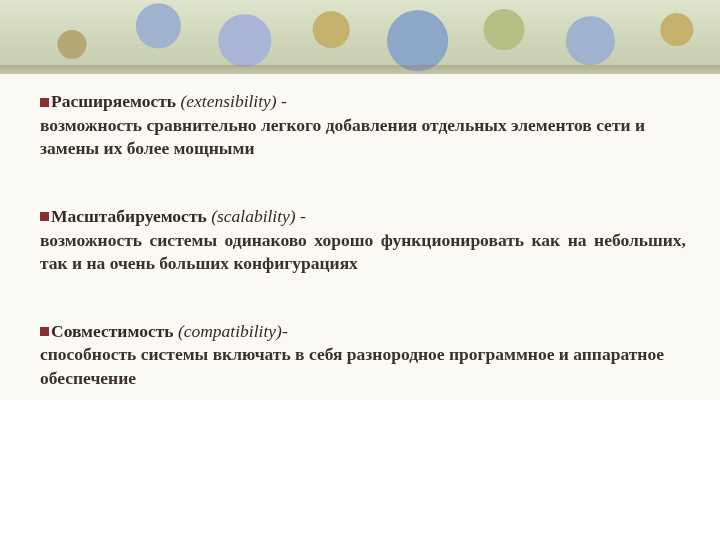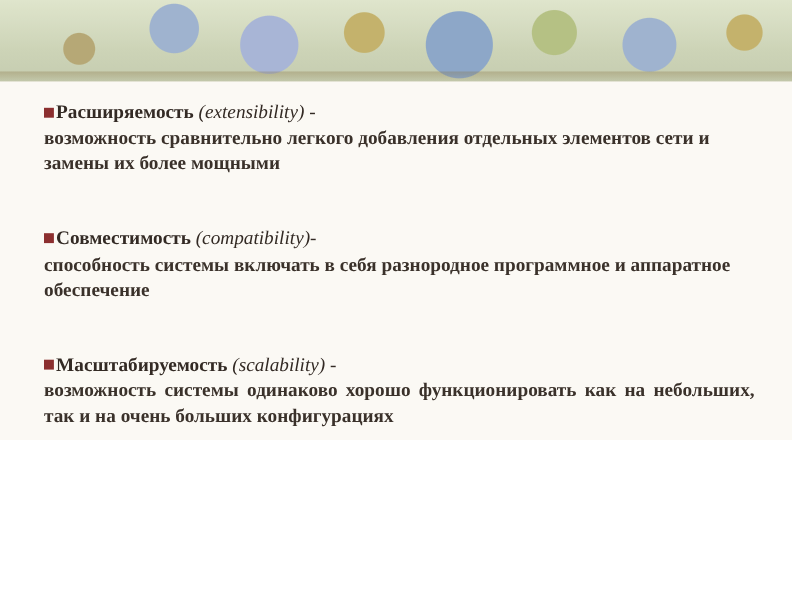--- a/index.html
+++ b/index.html
@@ -92,28 +92,28 @@
     <div class="item">
       <div>
         <span class="bullet"></span><span class="term">Расширяемость</span>
         <span class="english">(extensibility)</span><span class="dash"> - </span>
       </div>
       <div class="desc">возможность сравнительно легкого добавления отдельных элементов сети и замены их более мощными</div>
     </div>
 
     <div class="item">
       <div>
+        <span class="bullet"></span><span class="term">Масштабируемость</span>
+        <span class="english">(scalability)</span><span class="dash"> - </span>
+      </div>
+      <div class="desc justify">возможность системы одинаково хорошо функционировать как на небольших, так и на очень больших конфигурациях</div>
+    </div>
+
+    <div class="item">
+      <div>
         <span class="bullet"></span><span class="term">Совместимость</span>
         <span class="english">(compatibility)</span><span class="dash">- </span>
       </div>
       <div class="desc">способность системы включать в себя разнородное программное и аппаратное обеспечение</div>
     </div>
 
-    <div class="item">
-      <div>
-        <span class="bullet"></span><span class="term">Масштабируемость</span>
-        <span class="english">(scalability)</span><span class="dash"> - </span>
-      </div>
-      <div class="desc justify">возможность системы одинаково хорошо функционировать как на небольших, так и на очень больших конфигурациях</div>
-    </div>
-
   </div>
 </div>
 
 </body></html>

